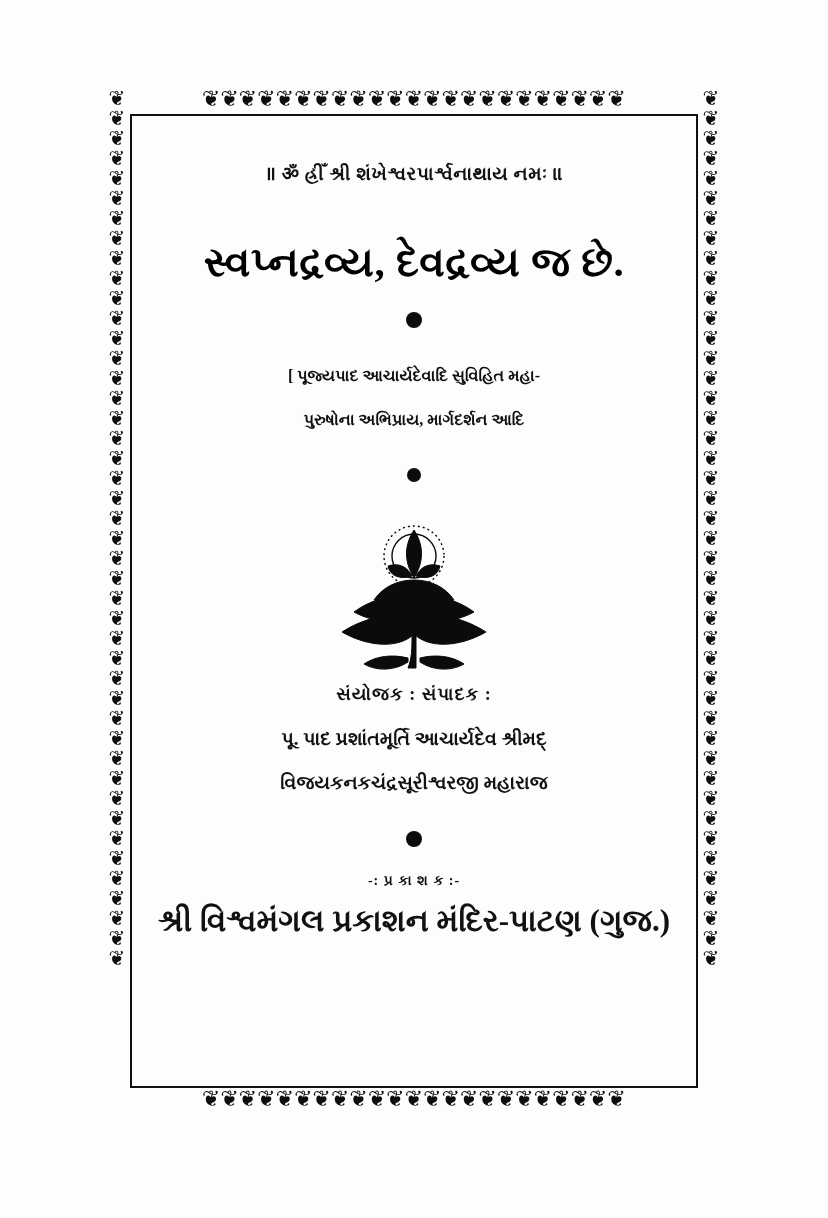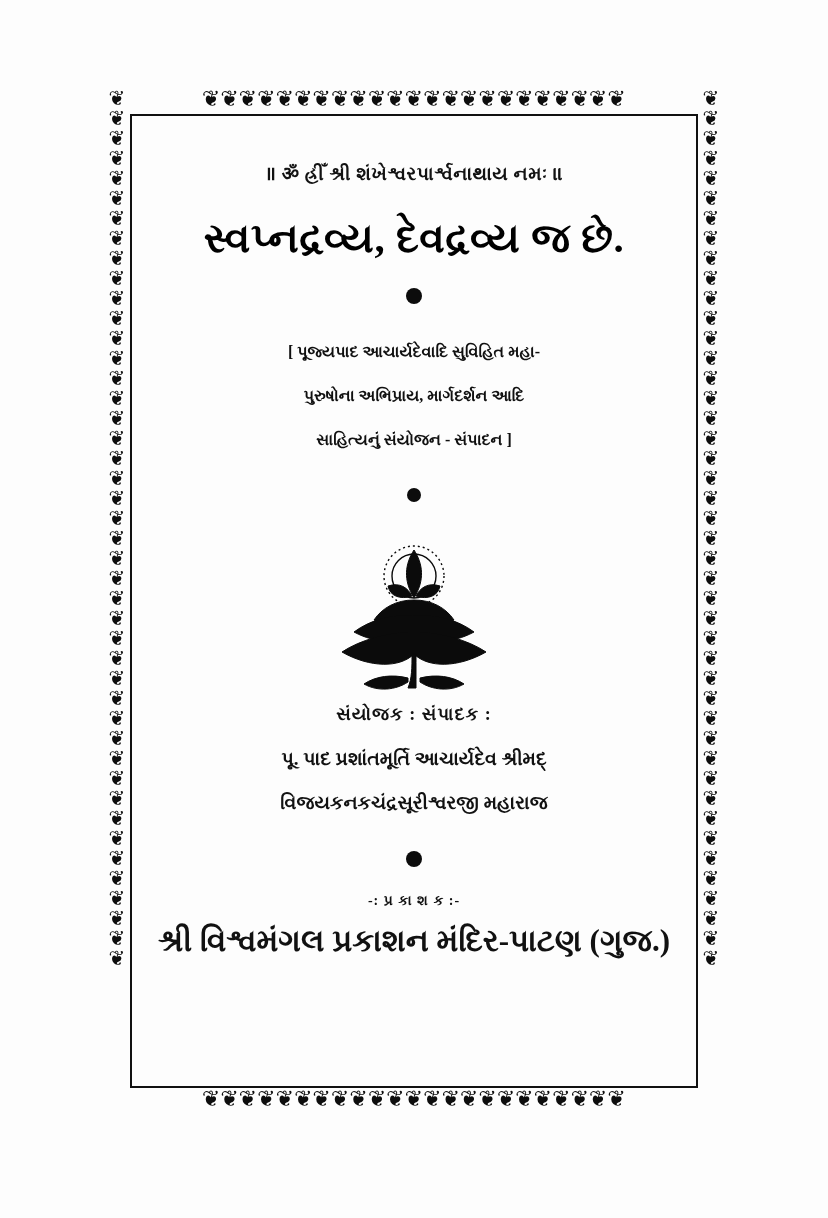--- a/index.html
+++ b/index.html
@@ -94,21 +94,21 @@
     font-weight: 700;
     letter-spacing: 0.5px;
     margin-top: 30px;
     color: #121212;
   }
 
   .main-title {
     font-family: "Liberation Serif", serif;
     font-size: 41px;
     font-weight: 700;
-    margin-top: 28px;
+    margin-top: 52px;
     letter-spacing: 0.5px;
     color: #000;
     text-align: center;
   }
 
   .dot {
     width: 16px;
     height: 16px;
     background: #0c0c0c;
     border-radius: 50%;
@@ -271,21 +271,20 @@
 
     <div class="invocation">॥ ॐ હ્રીઁ શ્રી શંખેશ્વરપાર્શ્વનાથાય નમઃ ॥</div>
 
     <div class="main-title">સ્વપ્નદ્રવ્ય, દેવદ્રવ્ય જ છે.</div>
 
     <div class="dot"></div>
 
     <div class="subtitle">
       <div>[ પૂજ્યપાદ આચાર્યદેવાદિ સુવિહિત મહા-</div>
       <div>પુરુષોના અભિપ્રાય, માર્ગદર્શન આદિ</div>
-      <div>સાહિત્યનું સંયોજન - સંપાદન ]</div>
     </div>
 
     <div class="dot small"></div>
 
     <div class="emblem">
       <svg viewBox="0 0 220 170" width="220" height="170" xmlns="http://www.w3.org/2000/svg">
         <g fill="#0b0b0b" stroke="#0b0b0b">
 
           <g stroke-width="1.4" fill="none">
             <circle cx="110" cy="48" r="30" stroke-dasharray="2 3"></circle>

